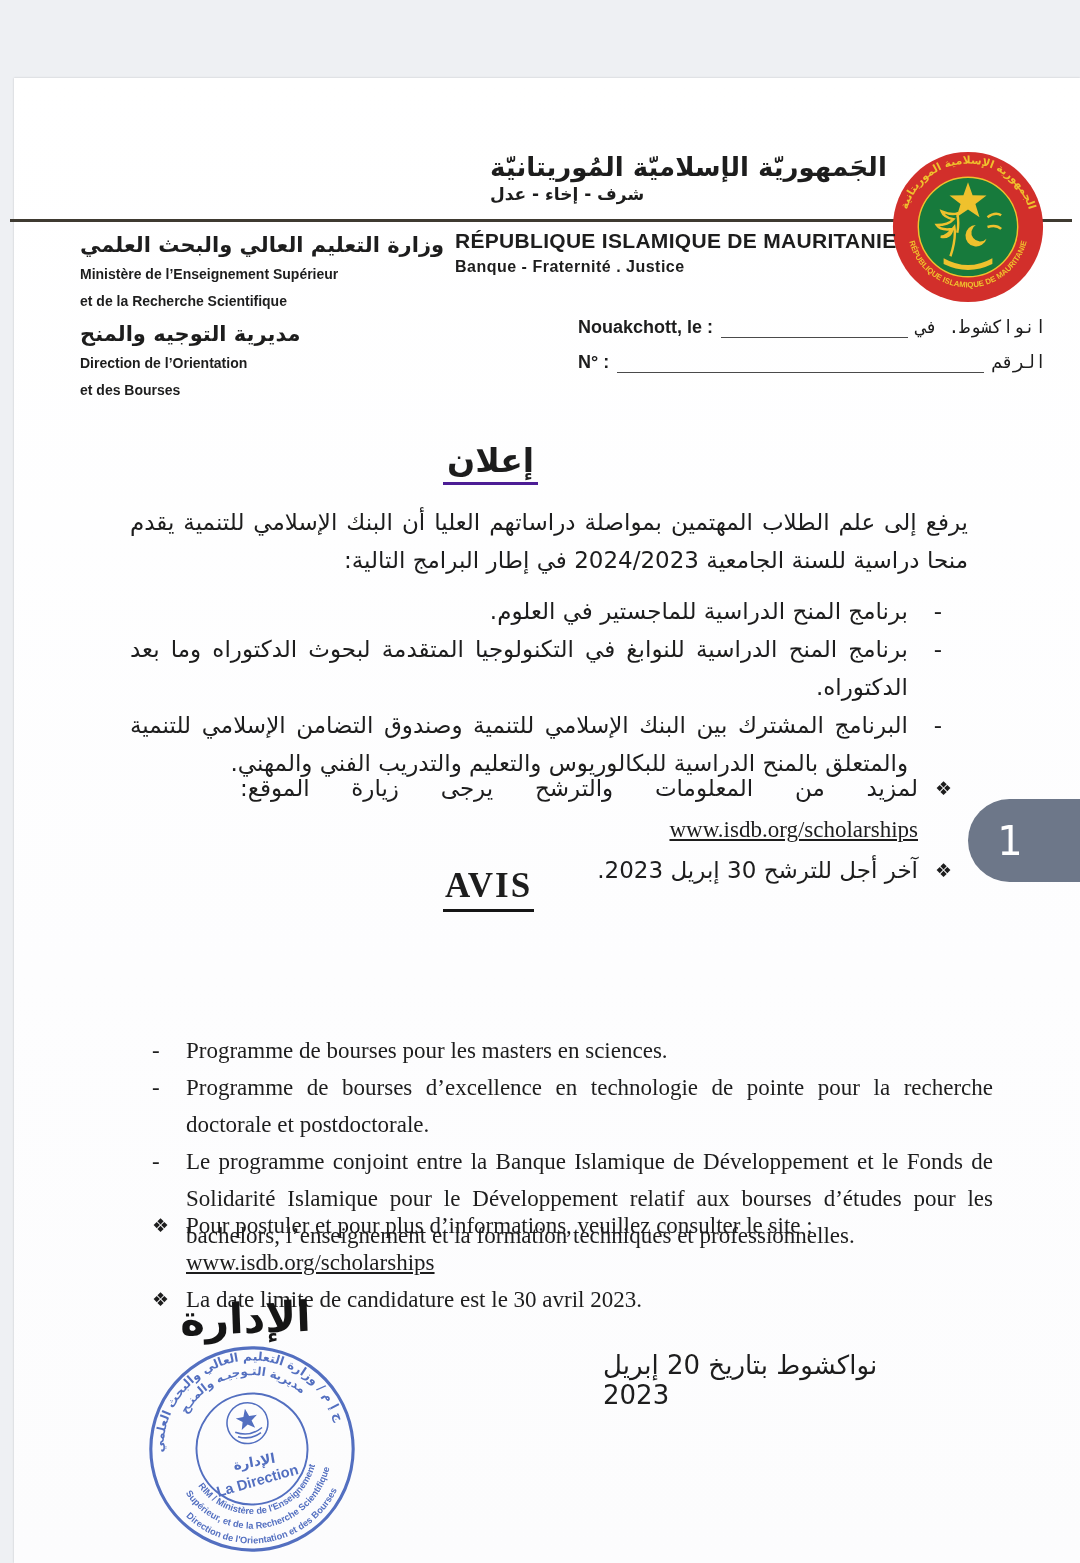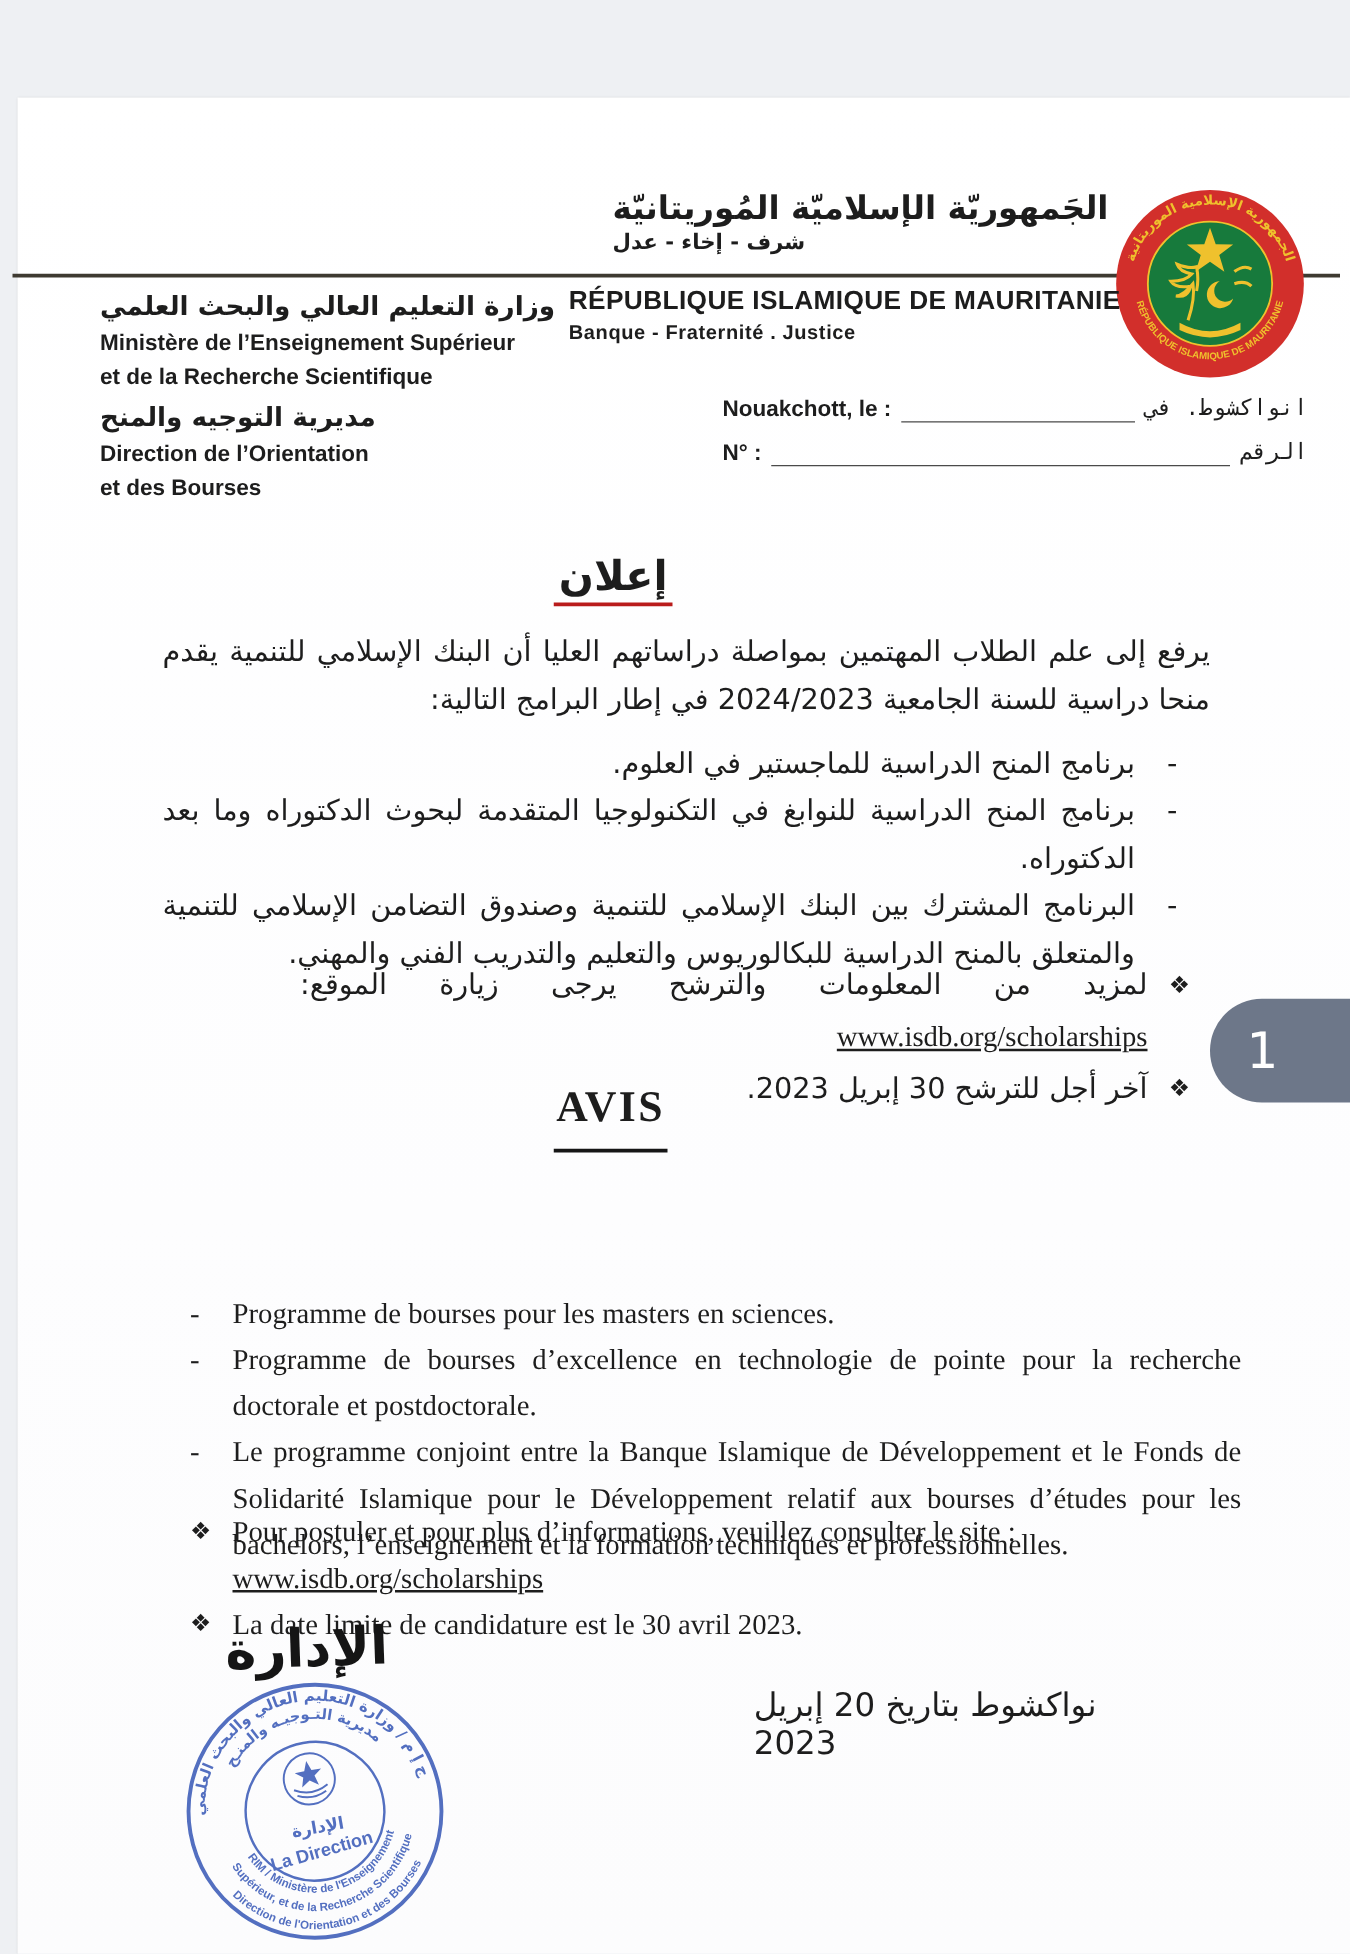--- a/index.html
+++ b/index.html
@@ -13,30 +13,30 @@
   .ar{font-family:"DejaVu Sans",sans-serif;direction:rtl;}
   .serif{font-family:"Liberation Serif",serif;}
   .center{text-align:left;}
   
   .calli-title{font-size:26px;font-weight:bold;letter-spacing:.5px;}
   .calli-motto{font-size:17px;font-weight:bold;margin-top:2px;}
   .sep-line{height:3px;background:#3e3a31;}
   .rep-fr{font-size:21px;font-weight:bold;letter-spacing:.3px;}
   .motto-fr{font-size:16px;font-weight:bold;margin-top:5px;letter-spacing:.5px;}
   .min-ar{font-size:21px;font-weight:bold;line-height:31px;}
-  .min-fr{font-size:18px;font-weight:bold;line-height:27px;}
+  .min-fr{font-size:14px;font-weight:bold;line-height:27px;}
   .fill-row{display:flex;align-items:flex-end;gap:8px;margin-bottom:13px;}
   .fill-label{font-size:18px;font-weight:bold;white-space:nowrap;}
   .fill-label-ar{font-size:18px;white-space:nowrap;font-family:Liberation Mono, monospace;}
   .blank-line{flex:1;border-bottom:1.6px solid #4a4a4a;height:14px;}
   
   .h-ar{font-size:33px;font-weight:bold;}
-  .h-ar .u{border-bottom:3px solid #b91c1c;padding:0 4px 2px;}
+  .h-ar .u{border-bottom:3px solid #4c1d95;padding:0 4px 2px;}
   .h-fr{font-size:35px;font-weight:bold;letter-spacing:2px;font-family:"Liberation Serif",serif;}
-  .h-fr .u{border-bottom:3.5px solid #161616;padding:0 2px 14px;}
+  .h-fr .u{border-bottom:3.5px solid #161616;padding:0 2px 4px;}
   .body-ar{font-size:23px;line-height:38px;text-align:justify;text-align-last:right;}
   .body-fr{font-size:23px;line-height:37px;text-align:justify;text-align-last:left;}
   .li{display:flex;}
   .li .marker{width:34px;flex:none;}
   .li .txt{flex:1;}
   .diamond{font-size:19px;line-height:inherit;}
   .url{font-family:"Liberation Serif",serif;text-decoration:underline;direction:ltr;unicode-bidi:embed;}
   
   .page-badge{background:#6d7789;color:#fff;border-radius:44px 0 0 44px;
               display:flex;align-items:center;justify-content:center;

